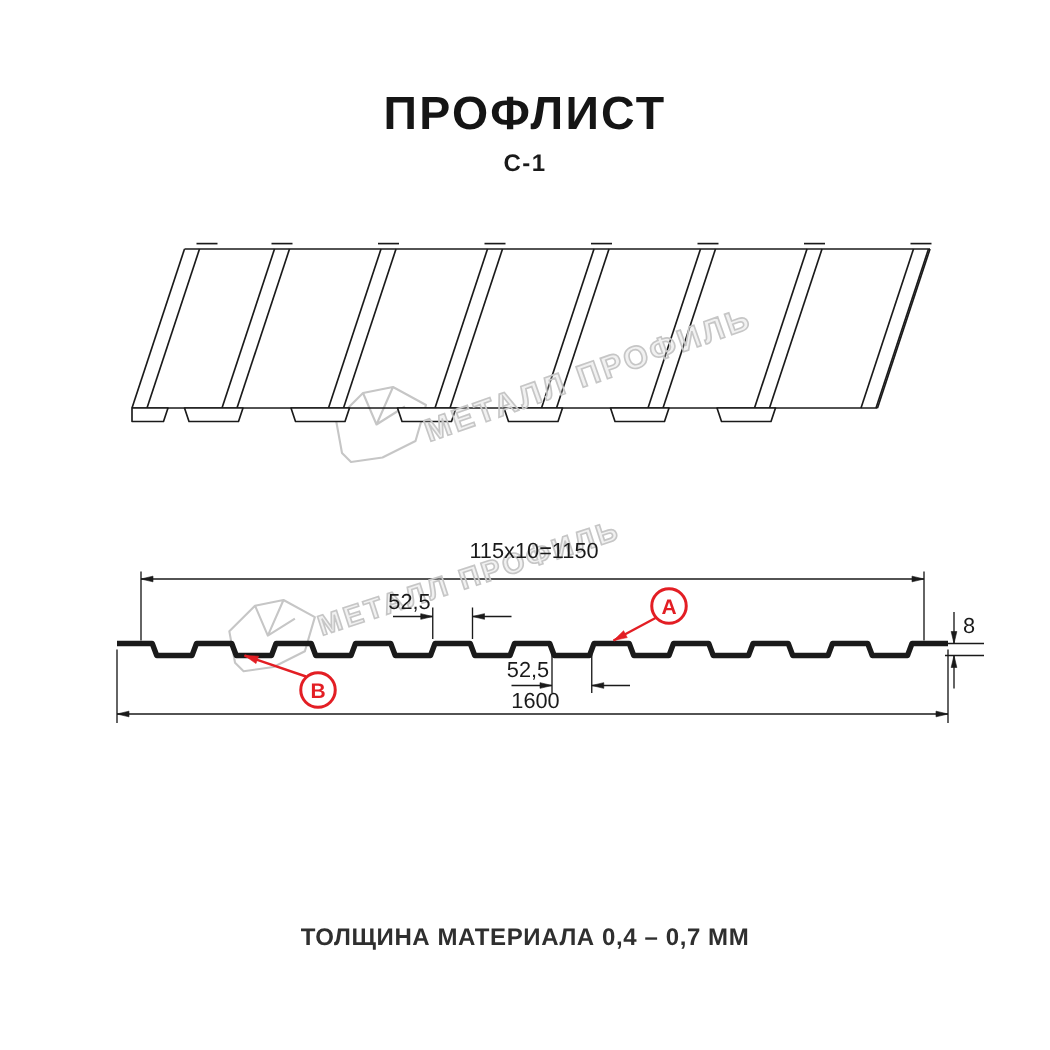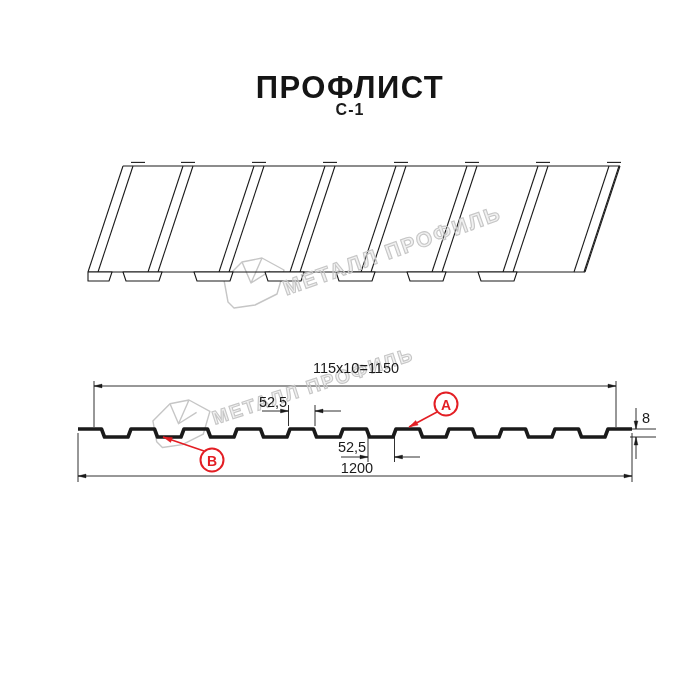--- a/index.html
+++ b/index.html
@@ -3,21 +3,21 @@
 <meta charset="utf-8">
 <style>
   html,body{margin:0;padding:0;background:#fff;}
   #stage{
     position:relative;width:700px;height:700px;background:#ffffff;overflow:hidden;
     font-family:"Liberation Sans","DejaVu Sans",sans-serif;
   }
   #drawing{position:absolute;left:0;top:0;}
   .title{
     position:absolute;left:0;top:58px;width:700px;text-align:center;
-    font-size:31px;font-weight:800;letter-spacing:1.5px;color:#151515;margin-top:12px;
+    font-size:31px;font-weight:800;letter-spacing:1.5px;color:#151515;
   }
   .subtitle{
     position:absolute;left:0;top:101px;width:700px;text-align:center;
     font-size:16px;font-weight:700;letter-spacing:1px;color:#1a1a1a;
   }
   .footer-note{
     position:absolute;left:0;top:617px;width:700px;text-align:center;
     font-size:16px;font-weight:700;letter-spacing:0.4px;color:#2f2f2f;
   }
   .dim-label{
@@ -123,19 +123,20 @@
 
   <div class="wm wm1">МЕТАЛЛ ПРОФИЛЬ</div>
   <div class="wm wm2">МЕТАЛЛ ПРОФИЛЬ</div>
 
   <div class="title">ПРОФЛИСТ</div>
   <div class="subtitle">С-1</div>
 
   <div class="dim-label" style="left:356px;top:368px;">115x10=1150</div>
   <div class="dim-label" style="left:273px;top:402px;">52,5</div>
   <div class="dim-label" style="left:352px;top:447px;">52,5</div>
-  <div class="dim-label" style="left:357px;top:468px;">1200</div>
+  <div class="dim-label" style="left:357px;top:468px;">1600</div>
   <div class="dim-label" style="left:646px;top:418px;">8</div>
 
   <div class="callout" style="left:446px;top:404px;">А</div>
   <div class="callout" style="left:212px;top:460px;">В</div>
 
+  <div class="footer-note">ТОЛЩИНА МАТЕРИАЛА 0,4 – 0,7 ММ</div>
 </div>
 
 </body></html>

